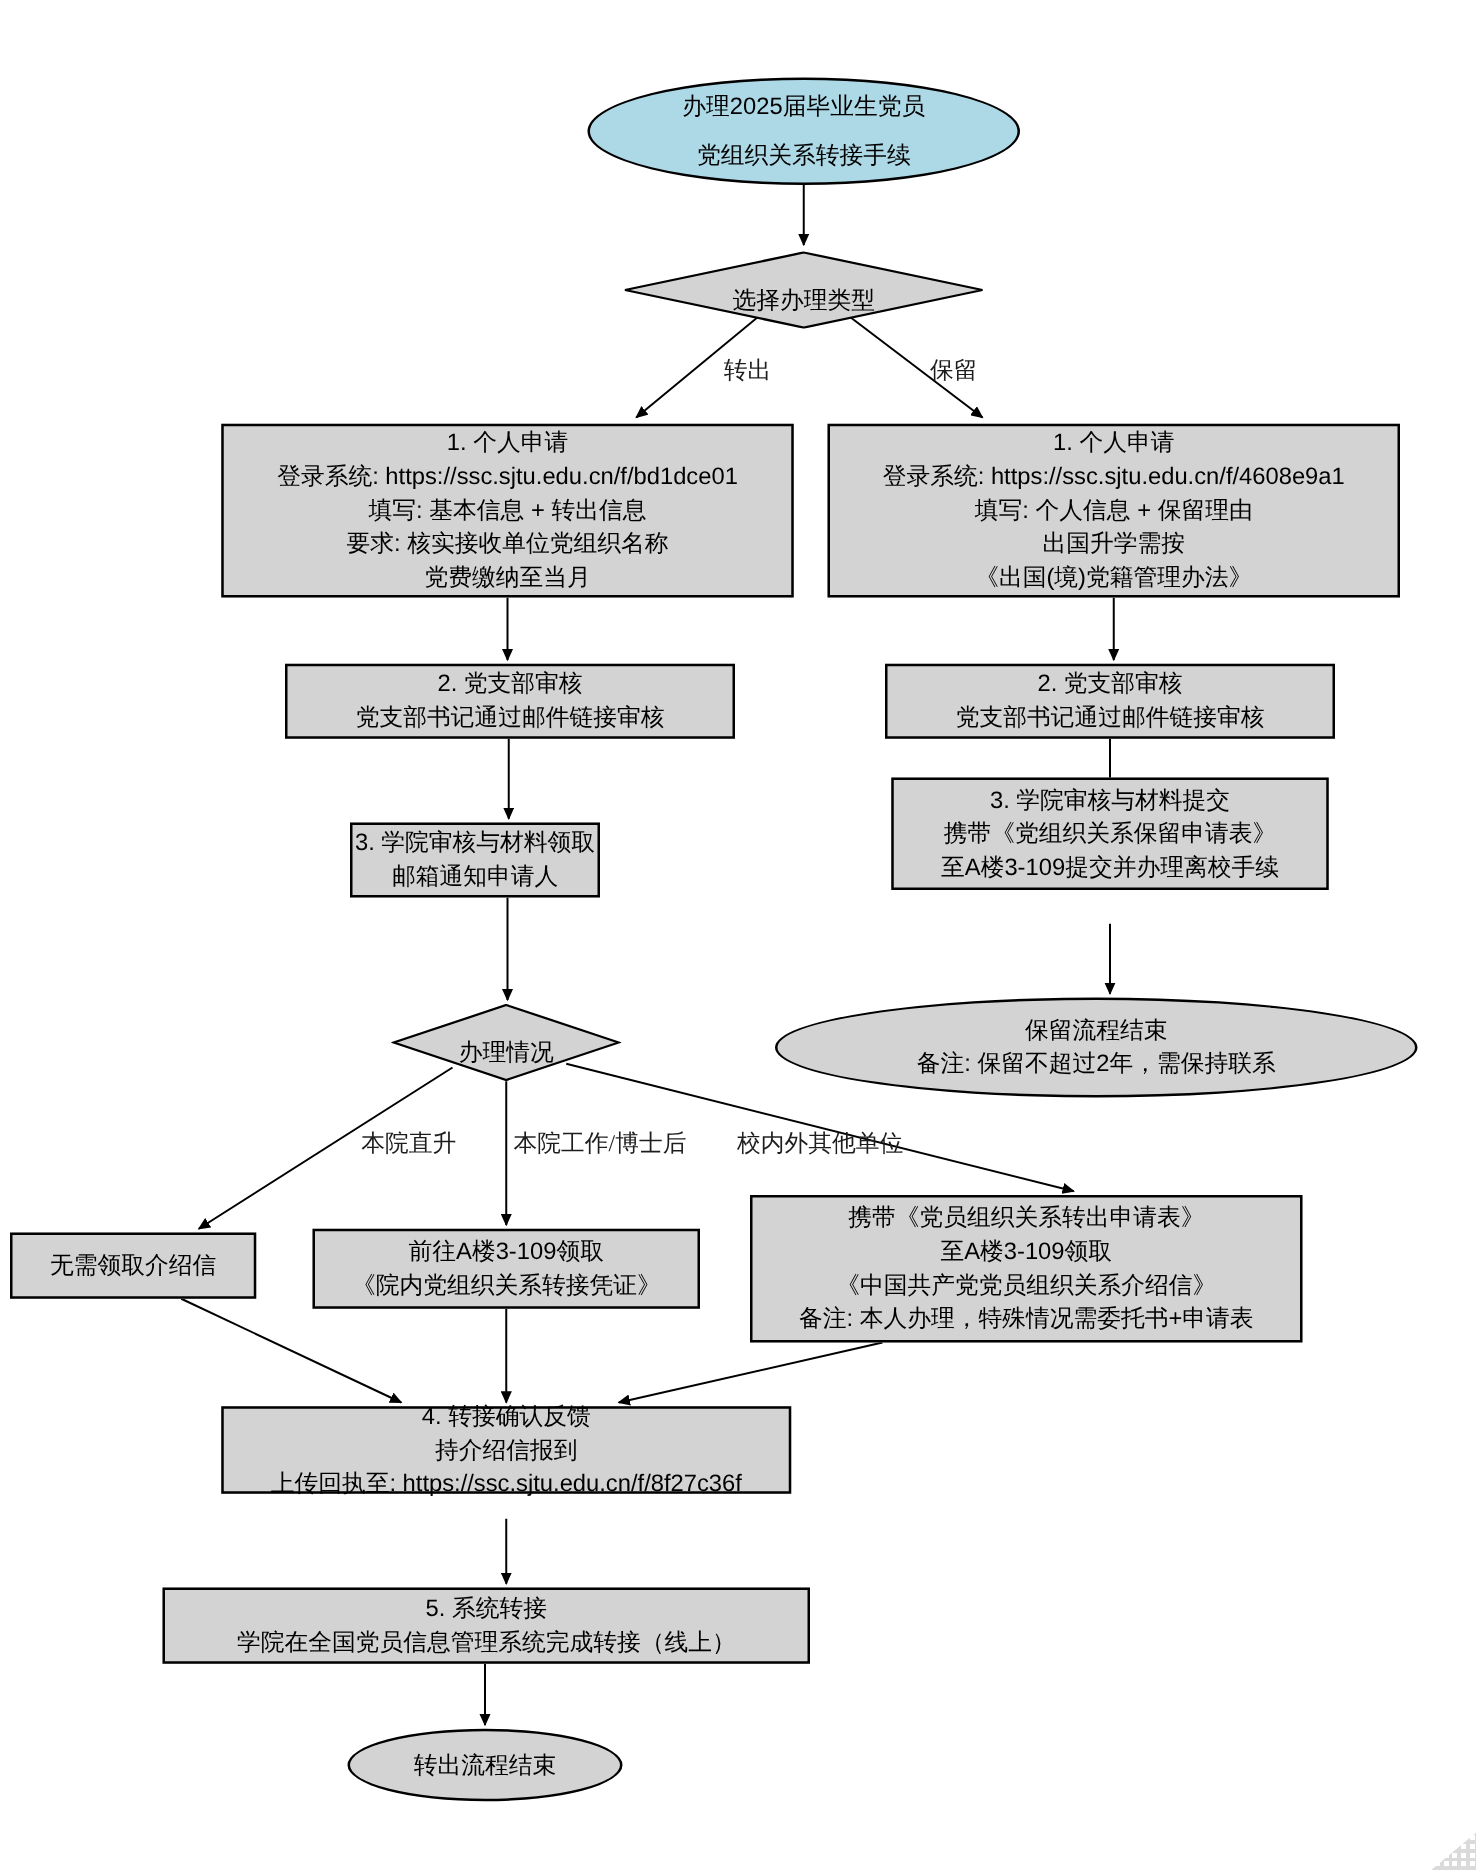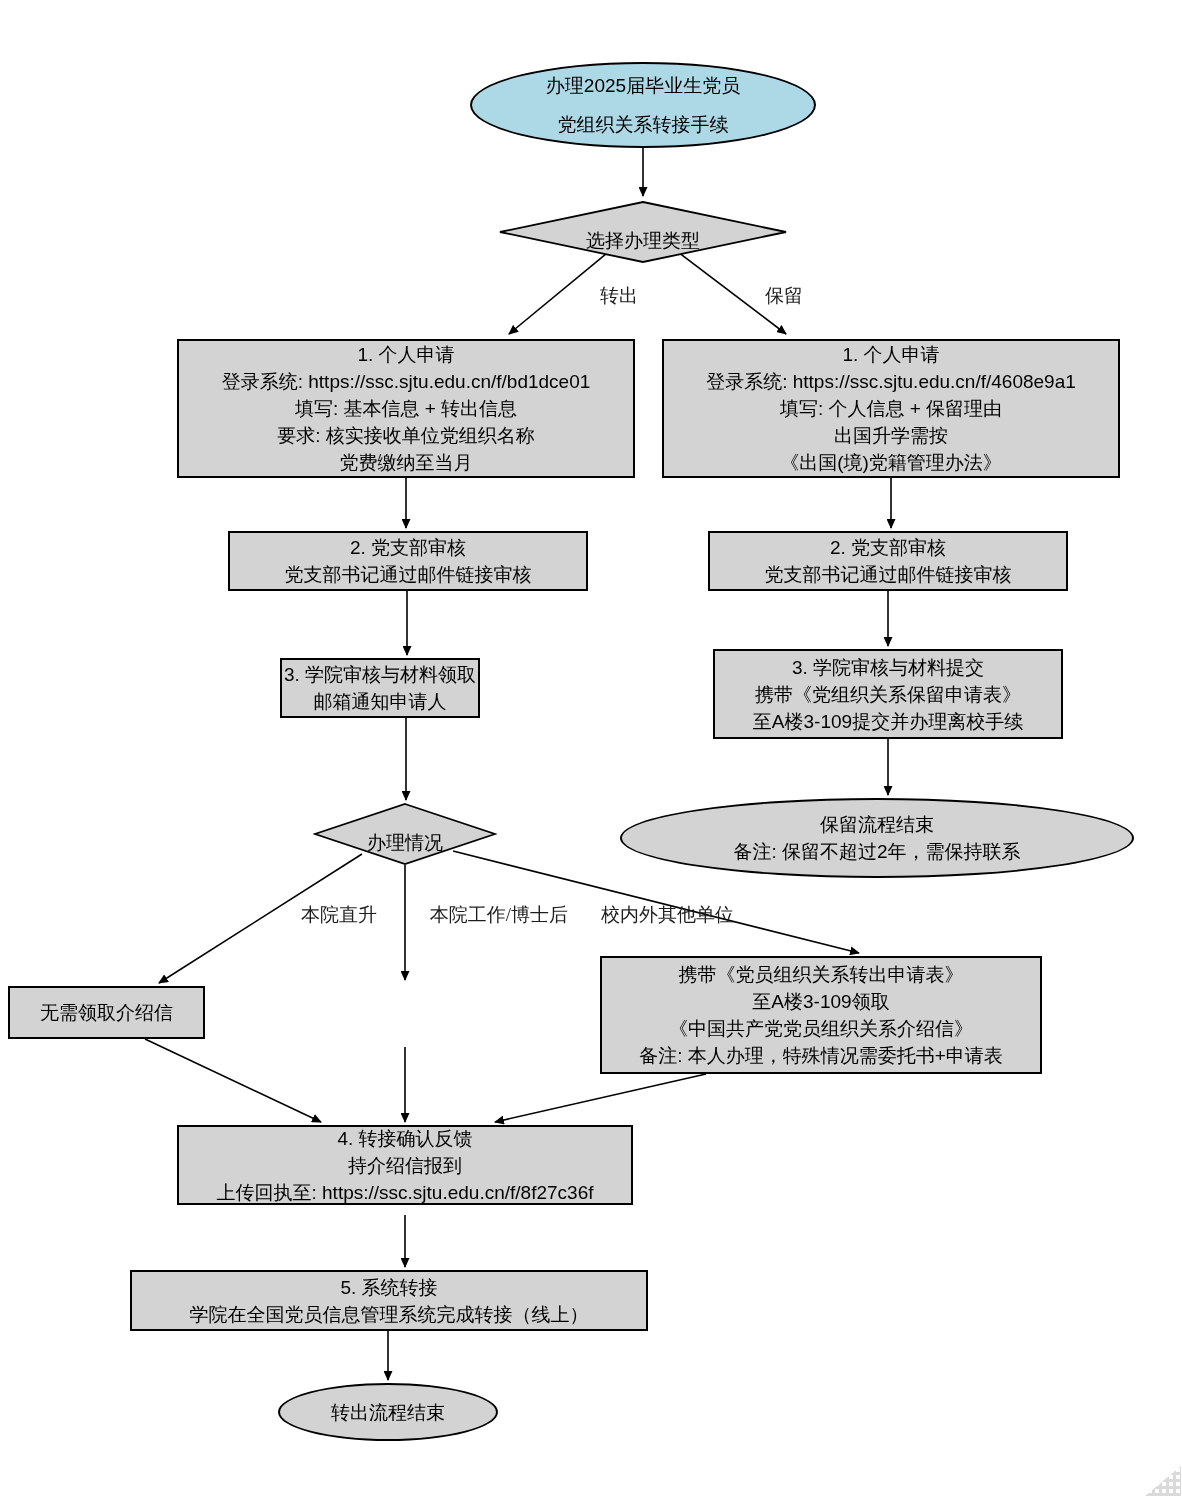--- a/index.html
+++ b/index.html
@@ -47,21 +47,21 @@
   }
   .ellipse.start{ background:var(--start-fill);gap:12px; }
   .diamond{ background:transparent; border:none; }
   .diamond svg{ position:absolute; left:0; top:0; }
   .diamond .dlabel{ position:relative; z-index:1;margin-top:16px; }
   .edge-label{
     position:absolute;
     font-family:"Liberation Serif", serif;
     font-size:19px;
     color:#1d1d1d;
-    text-align:right;
+    text-align:center;
     white-space:nowrap;
   }
   .ln{ white-space:nowrap; }
   .watermark{
     position:absolute;
     right:1px;bottom:1px;
     width:36px;height:30px;
     opacity:0.65;
     background-image:
       repeating-linear-gradient(90deg, #c6c6c6 0 3px, transparent 3px 7px),
@@ -138,21 +138,21 @@
   <div class="node rect" style="left:708px;top:531px;width:360px;height:60px;">
     <div class="ln">2. 党支部审核</div>
     <div class="ln">党支部书记通过邮件链接审核</div>
   </div>
 
   <div class="node rect" style="left:280px;top:658px;width:200px;height:60px;">
     <div class="ln">3. 学院审核与材料领取</div>
     <div class="ln">邮箱通知申请人</div>
   </div>
 
-  <div class="node rect" style="left:713px;top:649px;width:350px;height:90px;">
+  <div class="node rect" style="left:713px;top:622px;width:350px;height:90px;">
     <div class="ln">3. 学院审核与材料提交</div>
     <div class="ln">携带《党组织关系保留申请表》</div>
     <div class="ln">至A楼3-109提交并办理离校手续</div>
   </div>
 
   <div class="node ellipse" style="left:620px;top:798px;width:514px;height:80px;">
     <div class="ln">保留流程结束</div>
     <div class="ln">备注: 保留不超过2年，需保持联系</div>
   </div>
 
@@ -164,29 +164,33 @@
   </div>
 
   <div class="edge-label" style="left:277px;top:902px;width:100px;">本院直升</div>
   <div class="edge-label" style="left:392px;top:902px;width:176px;">本院工作/博士后</div>
   <div class="edge-label" style="left:578px;top:902px;width:156px;">校内外其他单位</div>
 
   <div class="node rect" style="left:8px;top:986px;width:197px;height:53px;justify-content:center;">
     <div class="ln">无需领取介绍信</div>
   </div>
 
+  <div class="node rect" style="left:250px;top:983px;width:310px;height:64px;">
+    <div class="ln">前往A楼3-109领取</div>
+    <div class="ln">《院内党组织关系转接凭证》</div>
+  </div>
 
   <div class="node rect" style="left:600px;top:956px;width:442px;height:118px;">
     <div class="ln">携带《党员组织关系转出申请表》</div>
     <div class="ln">至A楼3-109领取</div>
     <div class="ln">《中国共产党党员组织关系介绍信》</div>
     <div class="ln">备注: 本人办理，特殊情况需委托书+申请表</div>
   </div>
 
-  <div class="node rect" style="left:177px;top:1125px;width:456px;height:80px;">
+  <div class="node rect" style="left:177px;top:1125px;width:456px;height:70px;">
     <div class="ln">4. 转接确认反馈</div>
     <div class="ln">持介绍信报到</div>
     <div class="ln">上传回执至: https://ssc.sjtu.edu.cn/f/8f27c36f</div>
   </div>
 
   <div class="node rect" style="left:130px;top:1270px;width:518px;height:61px;">
     <div class="ln">5. 系统转接</div>
     <div class="ln">学院在全国党员信息管理系统完成转接（线上）</div>
   </div>
 

